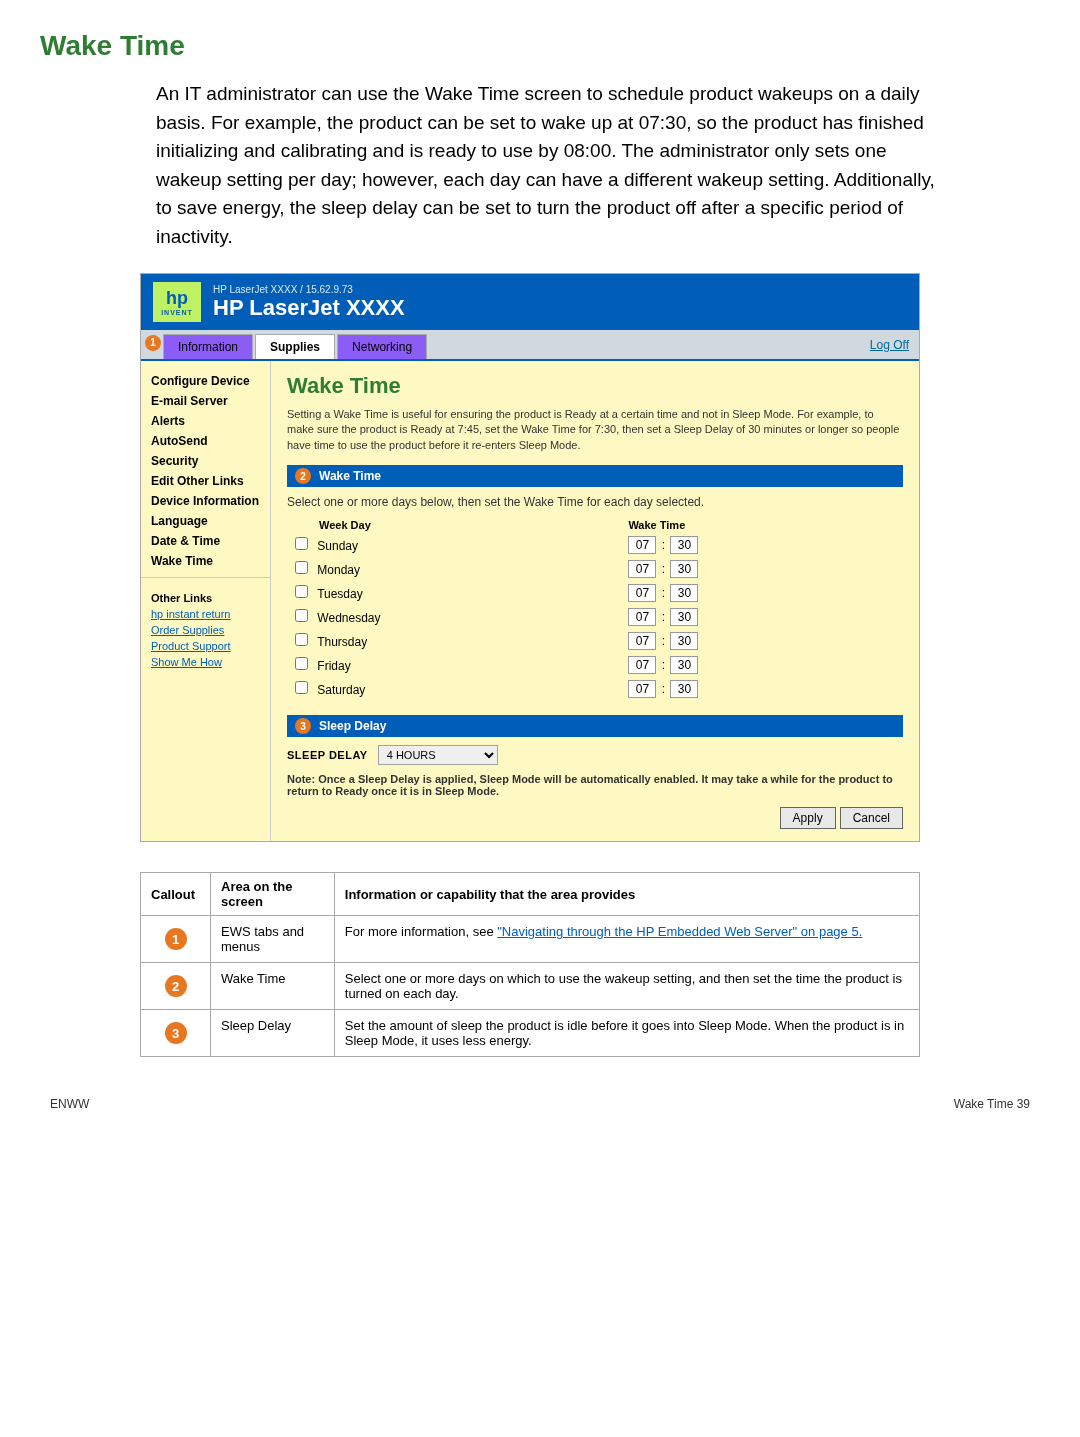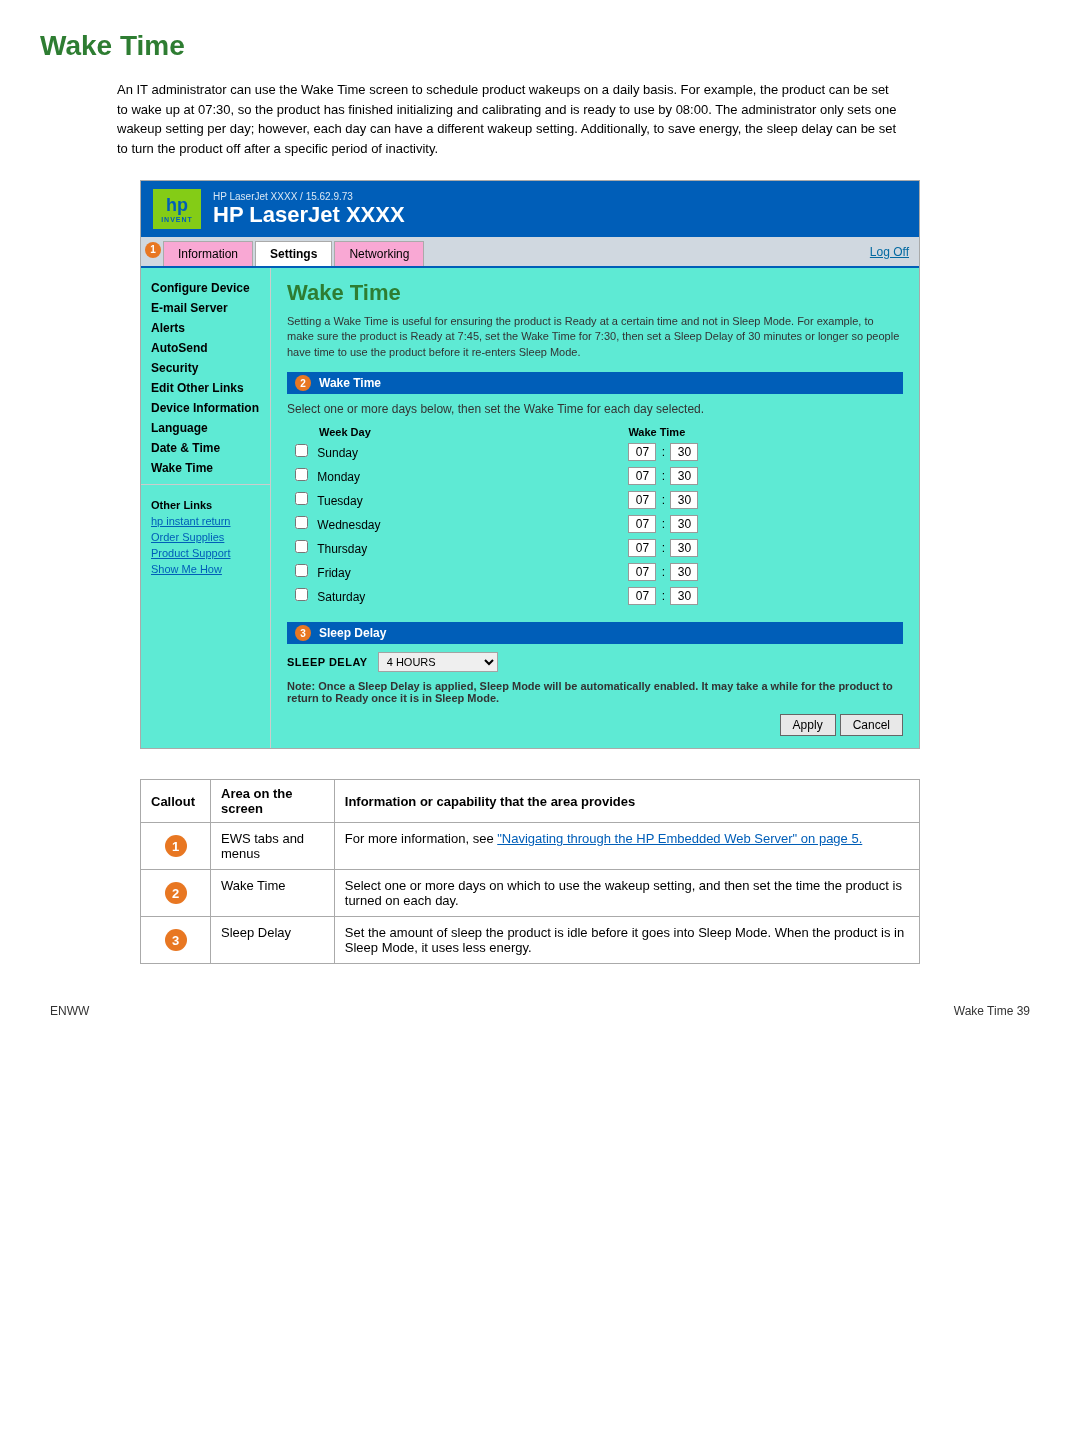--- a/index.html
+++ b/index.html
@@ -17,24 +17,24 @@
     .page-title {
       color: #2e7d32;
       font-size: 28px;
       font-weight: bold;
       margin-bottom: 18px;
     }
 
     
     .intro-text {
       max-width: 780px;
-      margin-left: 77px;
+      margin-left: 116px;
       margin-bottom: 22px;
       line-height: 1.5;
-      font-size: 13px;
+      font-size: 19px;
     }
 
     
     .device-ui {
       border: 1px solid #aaa;
       width: 780px;
       margin-left: 100px;
       margin-bottom: 30px;
     }
 
@@ -42,21 +42,21 @@
     .hp-header {
       background: #005eb8;
       display: flex;
       align-items: center;
       padding: 8px 12px;
       gap: 12px;
     }
     .hp-logo {
       width: 48px;
       height: 40px;
-      background: #84cc16;
+      background: #bef264;
       display: flex;
       flex-direction: column;
       align-items: center;
       justify-content: center;
       font-size: 18px;
       font-weight: bold;
       color: #005eb8;
       flex-shrink: 0;
     }
     .hp-logo-text {
@@ -85,21 +85,21 @@
       padding-top: 4px;
       padding-left: 4px;
       position: relative;
     }
     .nav-tab {
       padding: 5px 14px;
       font-size: 12px;
       cursor: pointer;
       border: 1px solid #aaa;
       border-bottom: none;
-      background: #f9a8d4;
+      background: #8b5cf6;
       margin-right: 2px;
     }
     .nav-tab.active {
       background: #fff;
       font-weight: bold;
       border-color: #aaa;
     }
     .nav-logoff {
       position: absolute;
       right: 10px;
@@ -121,21 +121,21 @@
       color: #fff;
       font-size: 10px;
       font-weight: bold;
       vertical-align: middle;
       margin-right: 2px;
     }
 
     
     .main-content {
       display: flex;
-      background: #5eead4;
+      background: #fef9c3;
     }
 
     
     .sidebar {
       width: 130px;
       flex-shrink: 0;
       border-right: 1px solid #ccc;
       padding: 10px 0;
       font-size: 12px;
     }
@@ -350,21 +350,21 @@
       <div class="hp-device-name">HP LaserJet XXXX</div>
     </div>
   </div>
 
   <div class="nav-tabs">
 
     <div style="position:relative;">
       <span class="callout-badge">1</span>
     </div>
     <div class="nav-tab">Information</div>
-    <div class="nav-tab active">Settings</div>
+    <div class="nav-tab active">Supplies</div>
     <div class="nav-tab">Networking</div>
     <div class="nav-logoff">Log Off</div>
   </div>
 
   <div class="main-content">
 
     <div class="sidebar">
       <div class="sidebar-item bold">Configure Device</div>
       <div class="sidebar-item bold">E-mail Server</div>
       <div class="sidebar-item bold">Alerts</div>

